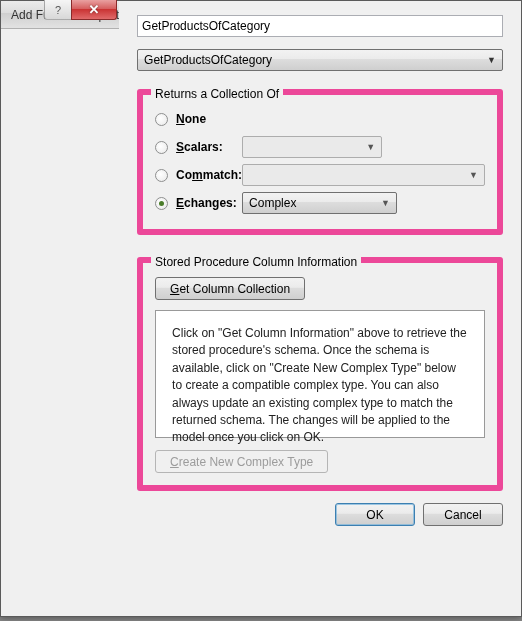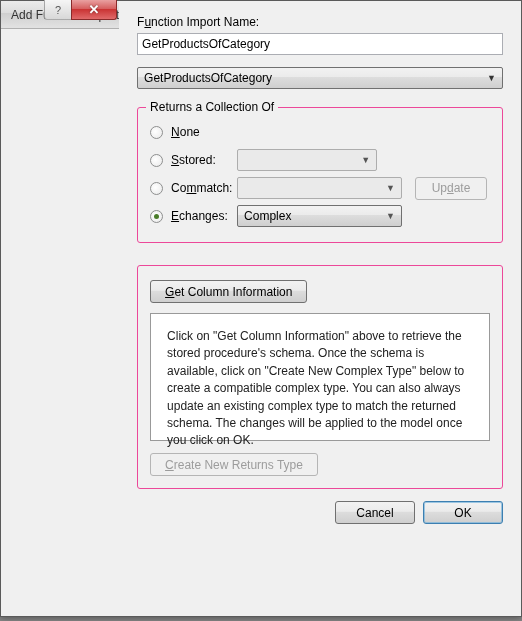--- a/index.html
+++ b/index.html
@@ -97,21 +97,21 @@
     display: flex;
     align-items: center;
     justify-content: space-between;
     border-radius: 2px;
   }
   .combo .arrow {
     font-size: 9px;
     color: #333;
   }
   .fieldset {
-    border: 1px solid #ec4899;
+    border: 6px solid #ec4899;
     border-radius: 3px;
     padding: 10px 12px 12px 12px;
     margin-top: 6px;
     position: relative;
     background: #f0f0f0;
   }
   .fieldset > .legend {
     position: absolute;
     top: -8px;
     left: 8px;
@@ -134,21 +134,21 @@
     align-items: center;
     justify-content: center;
     flex-shrink: 0;
   }
   .radio.checked::after {
     content: "";
     width: 5px; height: 5px;
     background: #4a7c2a;
     border-radius: 50%;
   }
-  .radio-label { width: 66px; }
+  .radio-label { width: 66px; font-weight: bold; }
   .radio-combo {
     flex: 1;
     height: 22px;
     border: 1px solid #707070;
     background: linear-gradient(to bottom, #f2f2f2 0%, #ebebeb 45%, #dddddd 46%, #cfcfcf 100%);
     border-radius: 2px;
     display: flex;
     align-items: center;
     justify-content: space-between;
     padding: 0 6px;
@@ -211,23 +211,20 @@
     <div class="win-controls">
       <div class="win-btn help">?</div>
       <div class="win-btn close">
           <span class="x">✕</span>
         </div>
     </div>
   </div>
 
   <div class="content">
 
-    <div class="label">
-      <span>F</span><span class="underline">u</span><span>nction Import Name:</span>
-    </div>
     <input class="text-input" type="text" value="GetProductsOfCategory" style="">
 
     <div class="gap"></div>
 
     <div class="combo">
       <span>GetProductsOfCategory</span>
       <span class="arrow">▼</span>
     </div>
 
     <div class="gap"></div>
@@ -238,80 +235,74 @@
       <div class="radio-row">
         <div class="radio"></div>
         <div class="radio-label">
           <span></span><span class="underline">N</span><span>one</span>
         </div>
       </div>
 
       <div class="radio-row">
         <div class="radio"></div>
         <div class="radio-label">
-          <span></span><span class="underline">S</span><span>stored:</span>
+          <span></span><span class="underline">S</span><span>calars:</span>
         </div>
         <div class="radio-combo disabled short">
           <span></span>
           <span class="arrow">▼</span>
         </div>
       </div>
 
       <div class="radio-row">
         <div class="radio"></div>
         <div class="radio-label">
           <span>Co</span><span class="underline">m</span><span>match:</span>
         </div>
         <div class="radio-combo disabled">
           <span></span>
           <span class="arrow">▼</span>
         </div>
-        <div class="update-col">
-          <div class="btn disabled" style="width:72px;">
-            <span>Up</span>
-              <span class="underline">d</span>
-              <span>ate</span>
-          </div>
-        </div>
       </div>
 
       <div class="radio-row">
         <div class="radio checked"></div>
         <div class="radio-label">
           <span></span><span class="underline">E</span><span>changes:</span>
         </div>
         <div class="radio-combo">
           <span>Complex</span>
           <span class="arrow">▼</span>
         </div>
         <div class="update-col"></div>
       </div>
     </div>
 
     <div style="height:16px;"></div>
 
     <div class="fieldset">
+      <div class="legend">Stored Procedure Column Information</div>
 
       <div class="btn" style="margin-top:4px;">
         <span></span>
           <span class="underline">G</span>
-          <span>et Column Information</span>
+          <span>et Column Collection</span>
       </div>
 
       <div class="info-box">
         <span>Click on "Get Column Information" above to retrieve the stored procedure's schema. Once the schema is available, click on "Create New Complex Type" below to create a compatible complex type. You can also always update an existing complex type to match the returned schema. The changes will be applied to the model once you click on OK.</span>
       </div>
 
       <div style="height:12px;"></div>
 
       <div class="btn disabled">
         <span></span>
           <span class="underline">C</span>
-          <span>reate New Returns Type</span>
+          <span>reate New Complex Type</span>
       </div>
     </div>
 
     <div class="footer">
+      <div class="btn primary">OK</div>
       <div class="btn">Cancel</div>
-      <div class="btn primary">OK</div>
     </div>
   </div>
 </div>
 
 </body></html>

